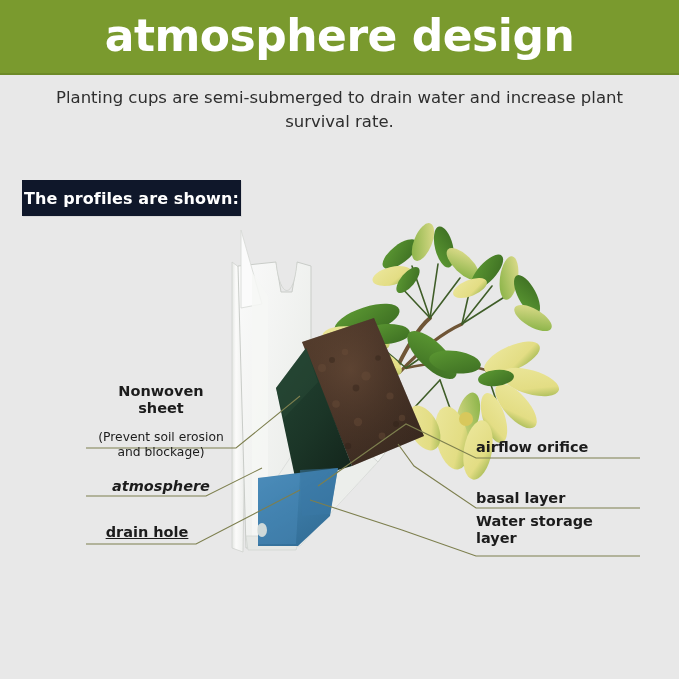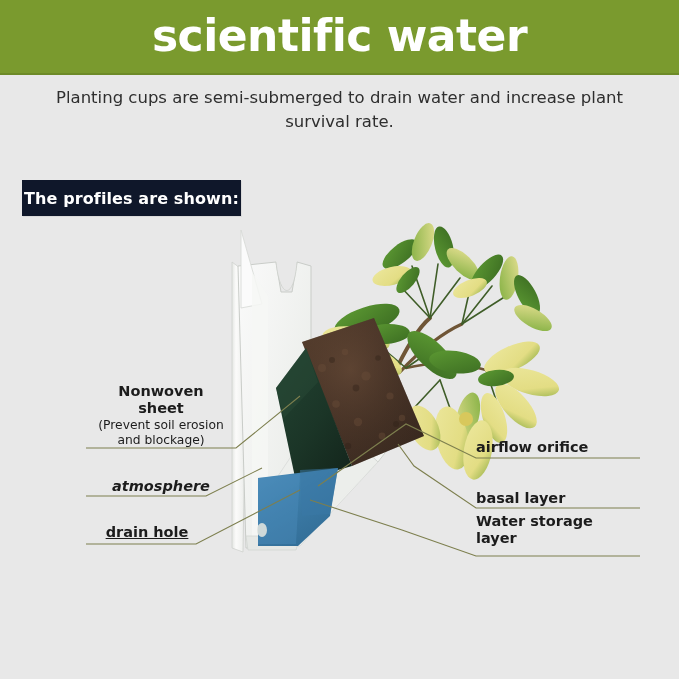--- a/index.html
+++ b/index.html
@@ -96,38 +96,38 @@
     font-size: 14.5px;
     font-weight: bold;
     display: block;
     white-space: pre-line;
   }
   .callout .sub {
     font-size: 12.3px;
     font-weight: normal;
     display: block;
     white-space: pre-line;
-    margin-top: 1px;
+    margin-top: 13px;
   }
   .callout.left { text-align: center; }
   .callout.right { text-align: left; }
 
   .cal-nonwoven { left: 86px;  top: 383px; width: 150px; }
   .cal-atmosphere { left: 86px; top: 478px; width: 150px; font-style: italic; }
   .cal-drain { left: 72px; top: 524px; width: 150px; text-decoration: underline; }
 
   .cal-airflow { left: 476px; top: 439px; width: 170px; }
   .cal-basal   { left: 476px; top: 490px; width: 170px; }
   .cal-water   { left: 476px; top: 513px; width: 170px; }
 </style>
 </head>
 <body>
 
 <div class="header-banner">
-  <div class="header-title">scientific water</div>
+  <div class="header-title">atmosphere design</div>
 </div>
 
 <div class="subtitle">Planting cups are semi-submerged to drain water and increase plant survival rate.</div>
 
 <div class="section-label">
   <span class="section-label-text">The profiles are shown:</span>
 </div>
 
 <div class="illustration">
   <svg width="679" height="420" viewBox="0 0 679 420" xmlns="http://www.w3.org/2000/svg">

